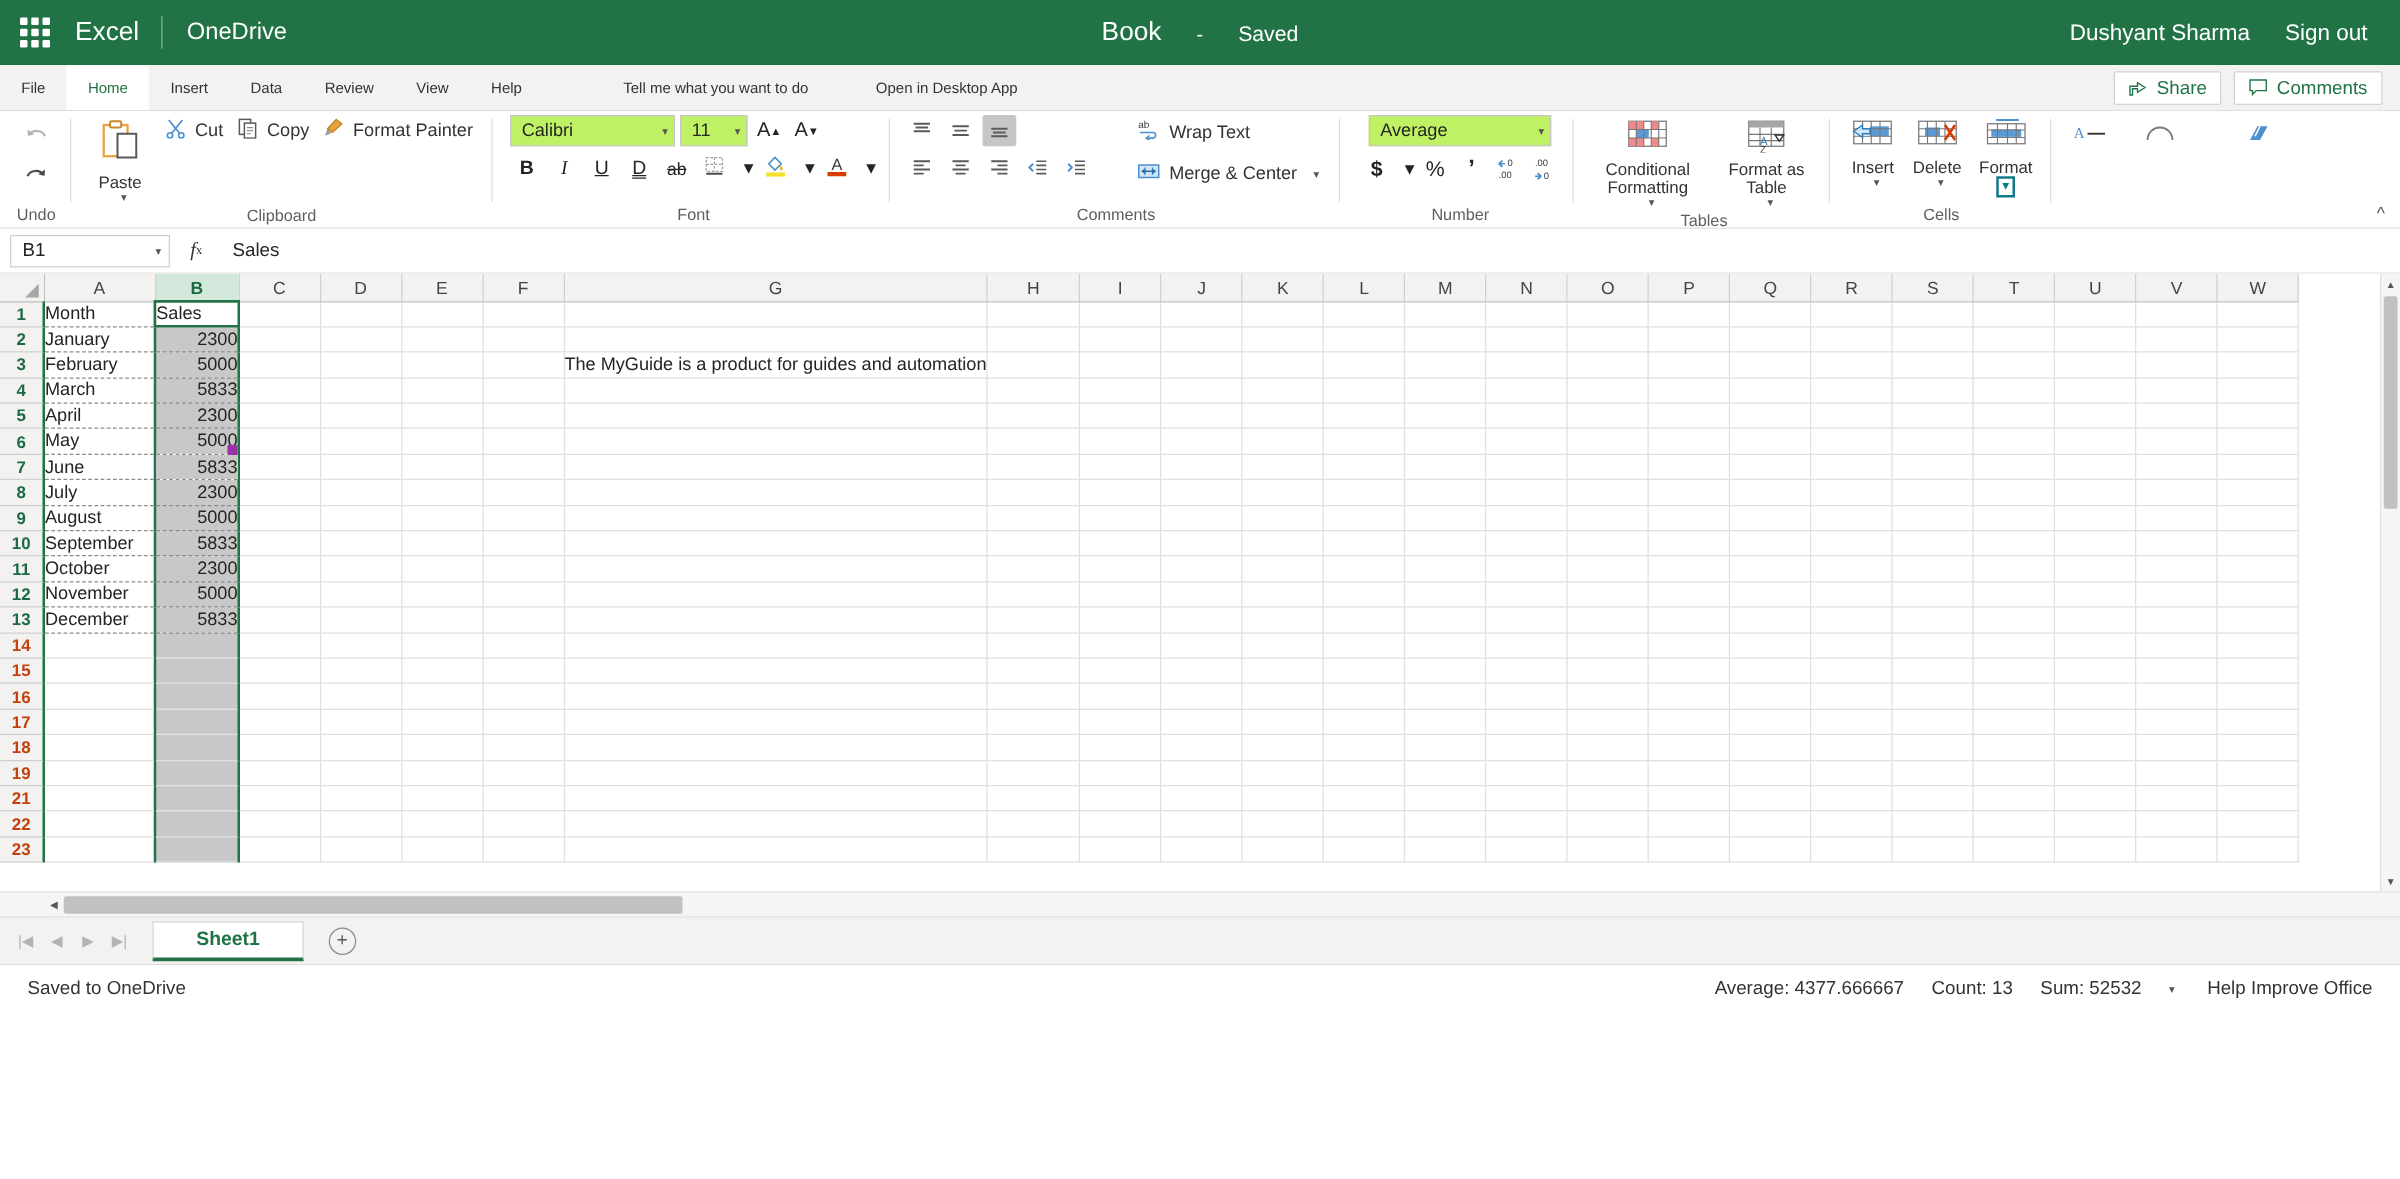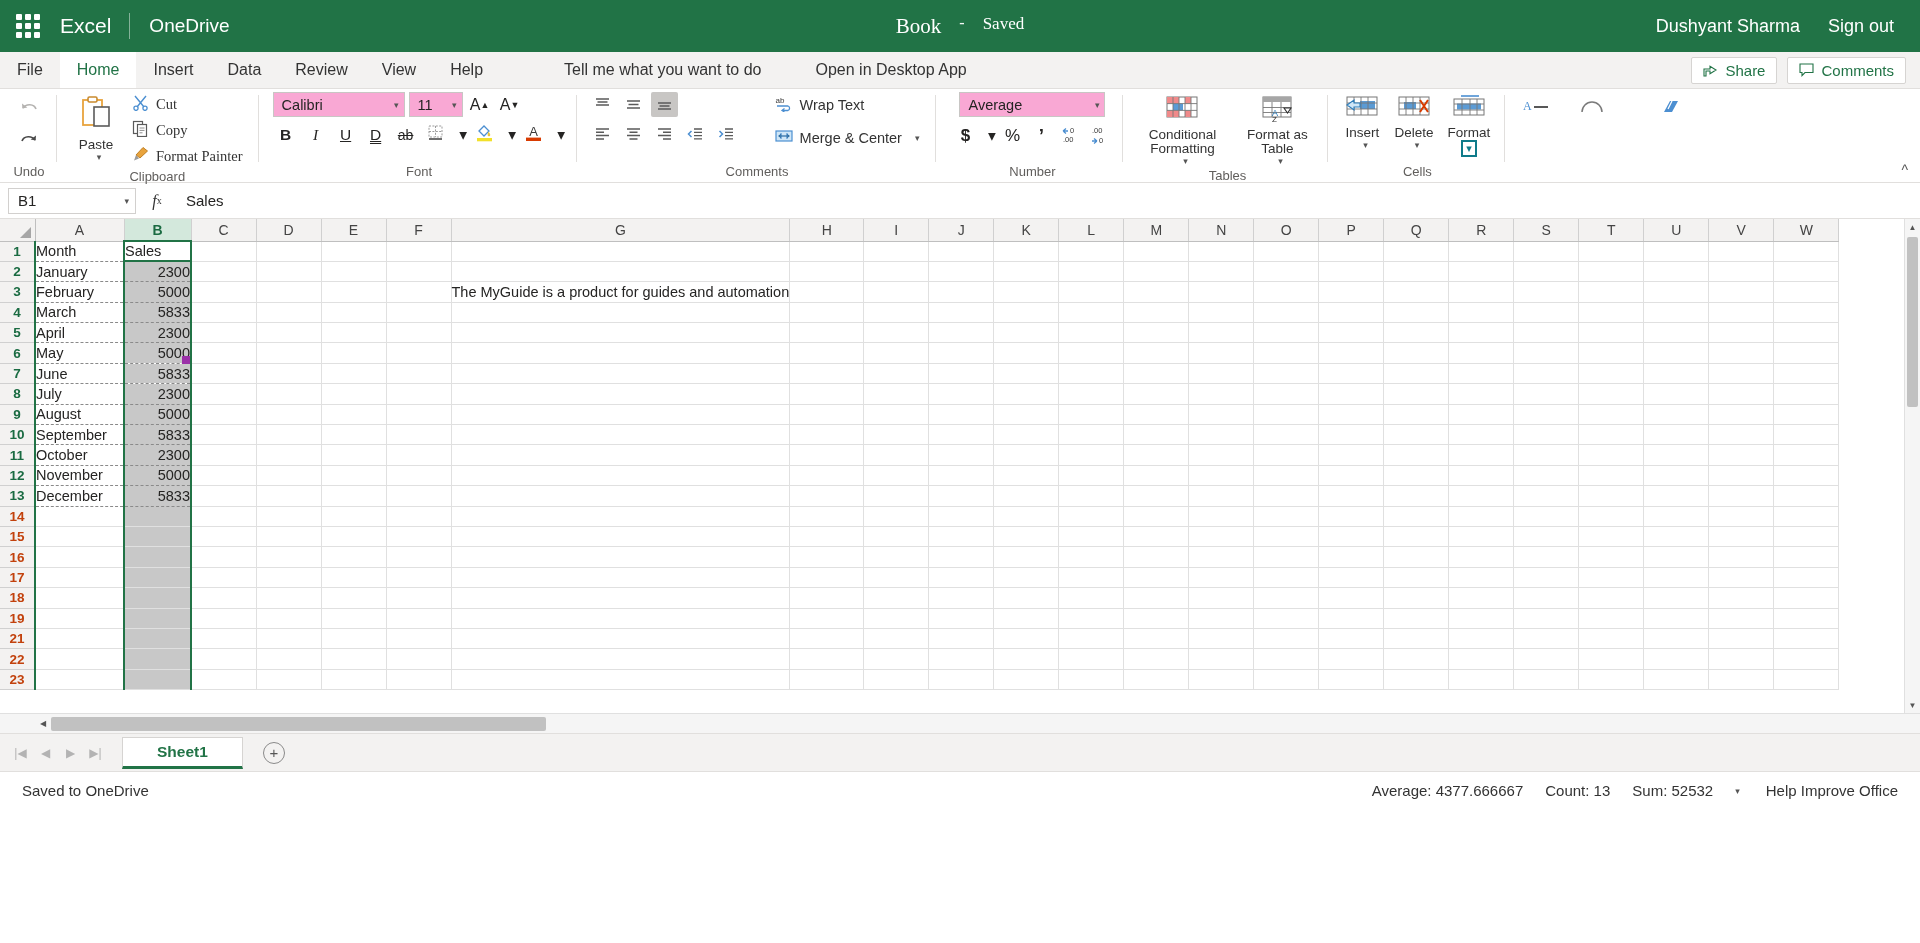--- a/index.html
+++ b/index.html
@@ -15,37 +15,36 @@
     display: flex; align-items: center; position: relative;
   }
   .waffle { width: 56px; display: flex; justify-content: center; align-items: center; cursor: pointer; }
   .waffle-grid { display: grid; grid-template-columns: repeat(3,6px); grid-template-rows: repeat(3,6px); gap: 3px; }
   .waffle-grid i { background: #fff; display: block; width: 6px; height: 6px; border-radius: 1px; }
   .app-name { font-size: 21px; padding: 0 18px 0 4px; }
   .tb-divider { width: 1px; height: 26px; background: rgba(255,255,255,.45); }
   .onedrive { font-size: 19px; padding-left: 19px; cursor: pointer; }
   .doc-title-wrap {
     position: absolute; left: 0; right: 0; text-align: center;
-    display: flex; justify-content: center; align-items: flex-start; gap: 18px;
+    display: flex; justify-content: center; align-items: flex-end; gap: 28px;
     pointer-events: none;
-    font-family: Liberation Serif, serif;
   }
   .doc-title { font-size: 21px; pointer-events: auto; cursor: pointer; }
   .doc-dash { font-size: 16px; opacity: .95; }
   .doc-saved { font-size: 17px; }
   .tb-right { margin-left: auto; display: flex; align-items: center; gap: 28px; padding-right: 26px; }
   .tb-right span { font-size: 18px; cursor: pointer; }
 
   
   .ribbon-tabs {
     height: 37px; background: #f3f2f1; display: flex; align-items: stretch;
     border-bottom: 1px solid #e1dfdd; position: relative;
   }
   .rtab {
-    padding: 0 17px; display: flex; align-items: center; font-size: 16px;
+    padding: 0 17px; display: flex; align-items: center; font-size: 12px;
     color: #333; cursor: pointer;
   }
   .rtab.active { background: #fff; color: #217346; }
   .rtab-wide { padding: 0 20px; }
   .tabs-right { margin-left: auto; display: flex; align-items: center; gap: 10px; padding-right: 14px; padding-left: 36px; }
   .tb-btn {
     display: flex; align-items: center; gap: 7px; font-size: 15px; color: #217346;
     border: 1px solid #d6d4d2; background: #fff; padding: 4px 11px; border-radius: 2px; cursor: pointer;
   }
   .tb-btn svg { display: block; }
@@ -59,28 +58,28 @@
   .grp-body { flex: 1; display: flex; align-items: flex-start; gap: 4px; }
   .grp-label { text-align: center; font-size: 13px; color: #605e5c; padding-bottom: 3px; }
   .grp-sep { width: 1px; background: #e1dfdd; margin: 6px 2px 20px; }
 
   .icon-btn { display: flex; flex-direction: column; align-items: center; cursor: pointer; padding: 2px 4px; border-radius: 2px; }
   .icon-btn .lbl { font-size: 13.5px; color: #333; margin-top: 2px; text-align: center; line-height: 1.05; }
 
   .undo-col { display: flex; flex-direction: column; gap: 2px; align-items: center; justify-content: flex-start; padding-top: 2px; }
   .undo-btn { width: 34px; height: 30px; display: flex; align-items: center; justify-content: center; cursor: pointer; border-radius: 2px; }
 
-  .clip-row { display: flex; flex-direction: column; gap: 1px; font-family: Liberation Serif, serif; }
+  .clip-row { display: flex; flex-direction: row; gap: 1px; }
   .clip-item { display: flex; align-items: center; gap: 7px; font-size: 14.5px; color: #333; padding: 2px 5px; cursor: pointer; border-radius: 2px; }
 
   .font-rows { display: flex; flex-direction: column; gap: 5px; }
   .font-row { display: flex; align-items: center; gap: 4px; }
   .combo {
     display: flex; align-items: center; justify-content: space-between;
-    border: 1px solid #c8c6c4; background: #f9a8d4; height: 25px; font-size: 14.5px;
+    border: 1px solid #c8c6c4; background: #bef264; height: 25px; font-size: 14.5px;
     padding: 0 5px 0 8px; color: #252423; cursor: pointer;
   }
   .combo .cv { white-space: nowrap; overflow: hidden; }
   .chev { font-size: 9px; color: #555; padding-left: 6px; }
   .fbtn { width: 26px; height: 25px; display: flex; align-items: center; justify-content: center; font-size: 15.5px; color: #252423; cursor: pointer; border-radius: 2px; }
   .fbtn.sm { width: 15px; }
   .align-btn { width: 27px; height: 25px; display: flex; align-items: center; justify-content: center; cursor: pointer; border-radius: 2px; }
   .align-btn.on { background: #c8c6c4; }
   .wrap-item { display: flex; align-items: center; gap: 7px; font-size: 14.5px; color: #333; padding: 3px 6px; cursor: pointer; border-radius: 2px; }
 

